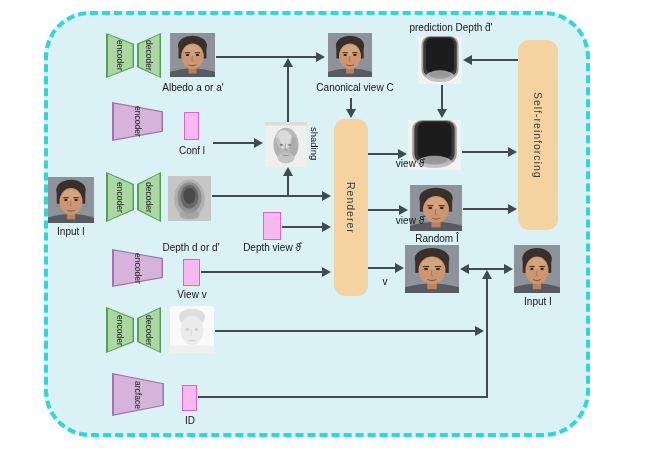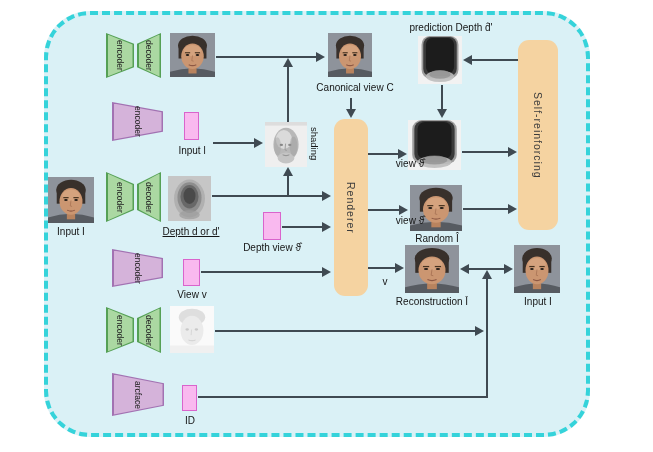--- a/index.html
+++ b/index.html
@@ -262,31 +262,31 @@
 <ellipse cx="25" cy="12" rx="15" ry="9" fill="#dedede"></ellipse>
 <ellipse cx="25" cy="26" rx="13" ry="15.5" fill="#ebebeb"></ellipse>
 <ellipse cx="19.5" cy="25" rx="2" ry="1.2" fill="#c9c9c9"></ellipse>
 <ellipse cx="30" cy="25" rx="2" ry="1.2" fill="#c9c9c9"></ellipse>
 <path d="M24.5 25 L24 31" stroke="#d5d5d5" stroke-width="1" fill="none"></path>
 <path d="M21 36 Q25 38 29 36" stroke="#cfcfcf" stroke-width="1.1" fill="none"></path>
 <rect x="0" y="42" width="50" height="8" fill="#f0f0f0"></rect>
       </svg>
     </div>
 
+  <div class="lb" style="left:138px;top:82px;width:110px;">Albedo a or a'</div>
   <div class="lb" style="left:391px;top:22px;width:120px;">prediction Depth d̂'</div>
   <div class="lb" style="left:303px;top:82px;width:104px;">Canonical view C</div>
-  <div class="lb" style="left:158px;top:145px;width:68px;">Input l</div>
+  <div class="lb" style="left:158px;top:145px;width:68px;">Conf l</div>
   <div class="vlb" style="left:309px;top:127px;height:66px;">shading</div>
-  <div class="lb" style="left:142px;top:226px;width:98px;text-decoration:underline;">Depth d or d'</div>
+  <div class="lb" style="left:142px;top:242px;width:98px;">Depth d or d'</div>
   <div class="lb" style="left:42px;top:226px;width:58px;">Input I</div>
   <div class="lb" style="left:222px;top:242px;width:100px;">Depth view ϑ̂</div>
   <div class="lb" style="left:158px;top:289px;width:68px;">View v</div>
   <div class="lb" style="left:172px;top:415px;width:36px;">ID</div>
   <div class="lb" style="left:398px;top:233px;width:78px;">Random Î</div>
-  <div class="lb" style="left:368px;top:296px;width:128px;">Reconstruction Ī</div>
   <div class="lb" style="left:508px;top:296px;width:60px;">Input I</div>
   <div class="lb" style="left:392px;top:158px;width:36px;">view ϑ̂</div>
   <div class="lb" style="left:392px;top:215px;width:36px;">view ϑ̂</div>
   <div class="lb" style="left:378px;top:276px;width:14px;">v</div>
 
   <div class="hl" style="left:216px;top:56px;width:101px;"></div>
   <div class="ar" style="left:316px;top:52px;"></div>
 
   <div class="vl" style="left:287px;top:60px;height:62px;"></div>
   <div class="au" style="left:283px;top:58px;"></div>

